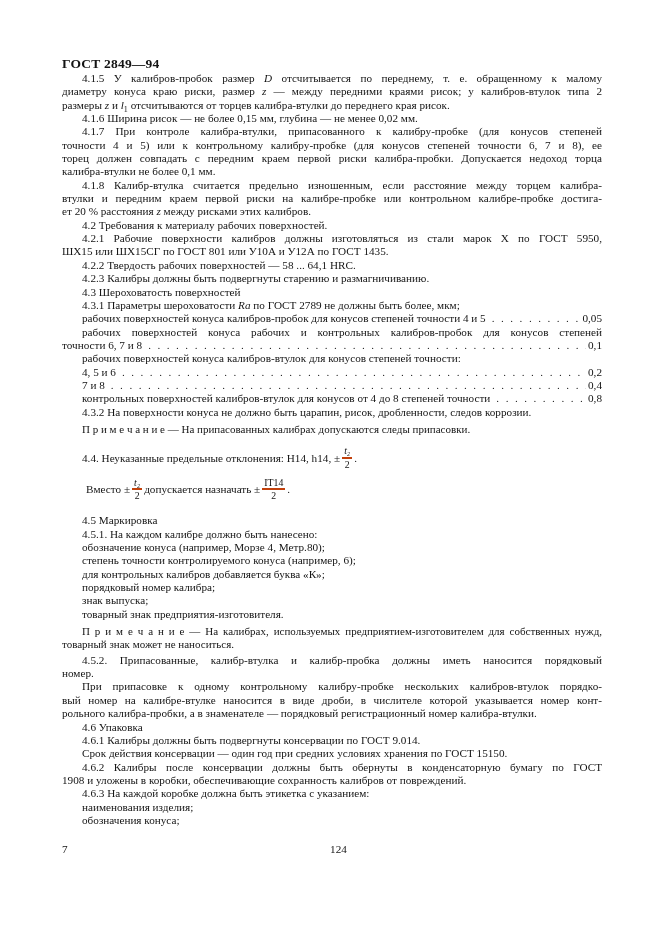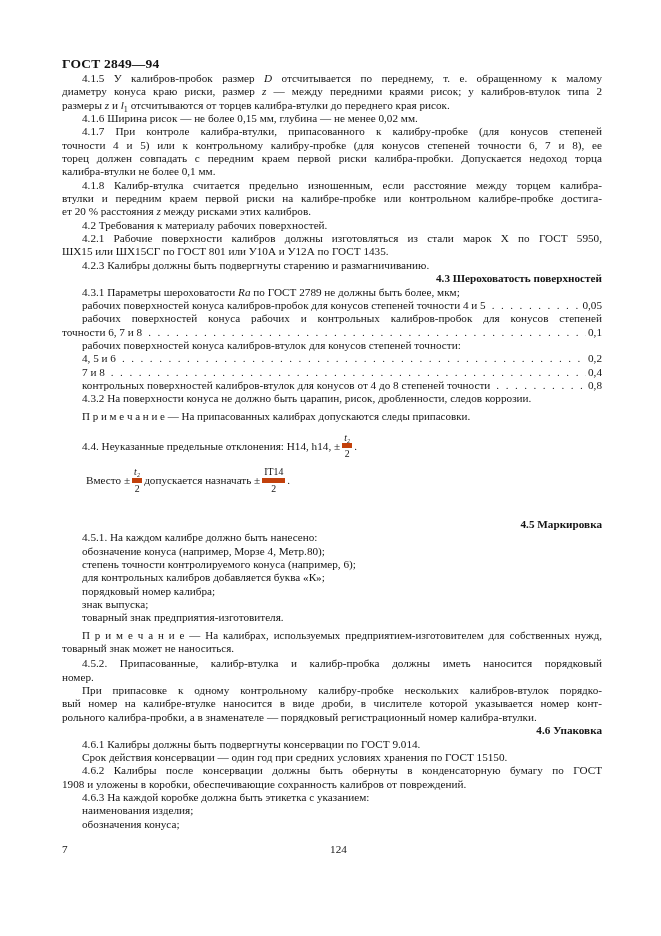--- a/index.html
+++ b/index.html
@@ -15,42 +15,42 @@
   .header{
     position:absolute;left:62px;top:56px;
     font-weight:bold;font-size:13.5px;letter-spacing:.2px;
   }
   .doc-body{
     position:absolute;left:62px;top:72px;width:540px;
     font-size:11.2px;line-height:13.35px;
   }
   .line{min-height:13.35px;}
   .line.ind{text-indent:20px;}
-  .line.b{font-weight:bold;text-align:right;}
+  .line.b{font-weight:normal;}
   .line.small{font-size:11px;line-height:12.6px;}
   .line.fill{text-align:justify;text-align-last:justify;}
   .line.leader{display:flex;align-items:flex-start;text-indent:0;font-family:Liberation Serif, serif;}
   .line.leader.ind{padding-left:20px;}
   .ltext{white-space:nowrap;}
   .dots{
     flex:1;overflow:hidden;white-space:nowrap;
     letter-spacing:6.5px;padding:0 3px 0 6px;
     font-size:11.2px;
   }
   .lval{white-space:nowrap;padding-left:2px;}
   .it{font-style:italic;}
   sub{font-size:8px;line-height:0;}
   .line.formula{line-height:normal;display:flex;align-items:center;text-indent:0;}
   .line.formula.ind{padding-left:20px;}
   .frac{
     display:inline-flex;flex-direction:column;align-items:center;
     vertical-align:middle;line-height:1.15;font-size:9.8px;
     margin:0 2px;
   }
-  .fnum{border-bottom:5px solid #c2410c;padding:0 2px;}
+  .fnum{border-bottom:2px solid #c2410c;padding:0 2px;}
   .fden{padding:0 2px;}
   .footer-left{position:absolute;left:62px;top:843px;font-size:11.2px;}
   .footer-center{position:absolute;left:8px;top:843px;width:661px;text-align:center;font-size:11.2px;}
 </style>
 </head>
 <body>
 
 <div class="page">
   <div class="header">ГОСТ 2849—94</div>
   <div class="doc-body">
@@ -61,20 +61,21 @@
       <div class="line ind fill"><span>4.1.7 При контроле калибра-втулки, припасованного к калибру-пробке (для конусов степеней</span></div>
       <div class="line fill"><span>точности 4 и 5) или к контрольному калибру-пробке (для конусов степеней точности 6, 7 и 8), ее</span></div>
       <div class="line fill"><span>торец должен совпадать с передним краем первой риски калибра-пробки. Допускается недоход торца</span></div>
       <div class="line"><span>калибра-втулки не более 0,1 мм.</span></div>
       <div class="line ind fill"><span>4.1.8 Калибр-втулка считается предельно изношенным, если расстояние между торцем калибра-</span></div>
       <div class="line fill"><span>втулки и передним краем первой риски на калибре-пробке или контрольном калибре-пробке достига-</span></div>
       <div class="line"><span>ет 20 % расстояния </span><span class="it">z</span><span> между рисками этих калибров.</span></div>
       <div class="line ind"><span>4.2 Требования к материалу рабочих поверхностей.</span></div>
       <div class="line ind fill"><span>4.2.1 Рабочие поверхности калибров должны изготовляться из стали марок Х по ГОСТ 5950,</span></div>
       <div class="line"><span>ШХ15 или ШХ15СГ по ГОСТ 801 или У10А и У12А по ГОСТ 1435.</span></div>
+      <div class="line ind"><span>4.2.2 Твердость рабочих поверхностей — 58 ... 64,1 HRC.</span></div>
       <div class="line ind"><span>4.2.3 Калибры должны быть подвергнуты старению и размагничиванию.</span></div>
       <div class="line ind b"><span>4.3 Шероховатость поверхностей</span></div>
       <div class="line ind"><span>4.3.1 Параметры шероховатости </span><span class="it">Ra</span><span> по ГОСТ 2789 не должны быть более, мкм;</span></div>
       <div class="line ind leader">
         <span class="ltext"><span>рабочих поверхностей конуса калибров-пробок для конусов степеней точности 4 и 5</span></span>
         <span class="dots">........................................................................................................................</span>
         <span class="lval">0,05</span>
       </div>
       <div class="line ind fill"><span>рабочих поверхностей конуса рабочих и контрольных калибров-пробок для конусов степеней</span></div>
       <div class="line leader">
@@ -114,21 +115,21 @@
           <span class="fnum it">t₂</span>
           <span class="fden">2</span>
         </span>
         <span>  допускается назначать  ±</span>
         <span class="frac">
           <span class="fnum">IT14</span>
           <span class="fden">2</span>
         </span>
         <span> .</span>
       </div>
-      <div class="line ind b" style="margin-top: 24px;"><span>4.5 Маркировка</span></div>
+      <div class="line ind b" style="margin-top: 13px;"><span>4.5 Маркировка</span></div>
       <div class="line ind"><span>4.5.1. На каждом калибре должно быть нанесено:</span></div>
       <div class="line ind"><span>обозначение конуса (например, Морзе 4, Метр.80);</span></div>
       <div class="line ind"><span>степень точности контролируемого конуса (например, 6);</span></div>
       <div class="line ind"><span>для контрольных калибров добавляется буква «К»;</span></div>
       <div class="line ind"><span>порядковый номер калибра;</span></div>
       <div class="line ind"><span>знак выпуска;</span></div>
       <div class="line ind"><span>товарный знак предприятия-изготовителя.</span></div>
       <div class="line ind small fill" style="margin-top: 4px;"><span>П р и м е ч а н и е — На калибрах, используемых предприятием-изготовителем для собственных нужд,</span></div>
       <div class="line small"><span>товарный знак может не наноситься.</span></div>
       <div class="line ind fill" style="margin-top: 2px;"><span>4.5.2. Припасованные, калибр-втулка и калибр-пробка должны иметь наносится порядковый</span></div>

